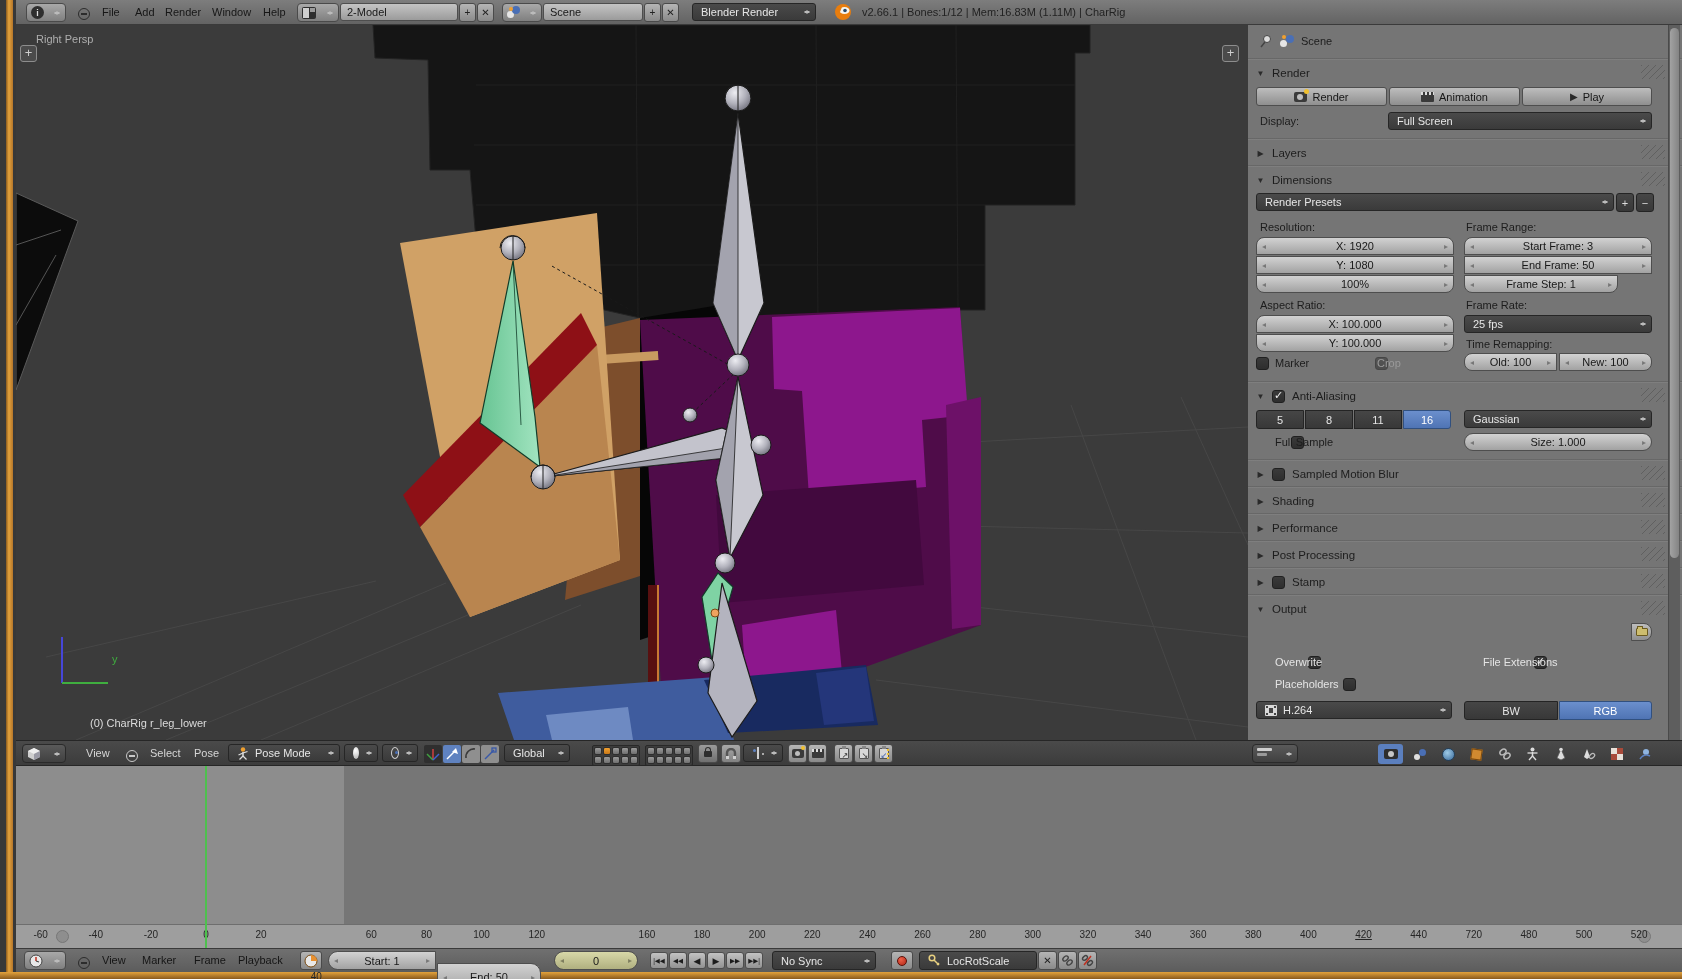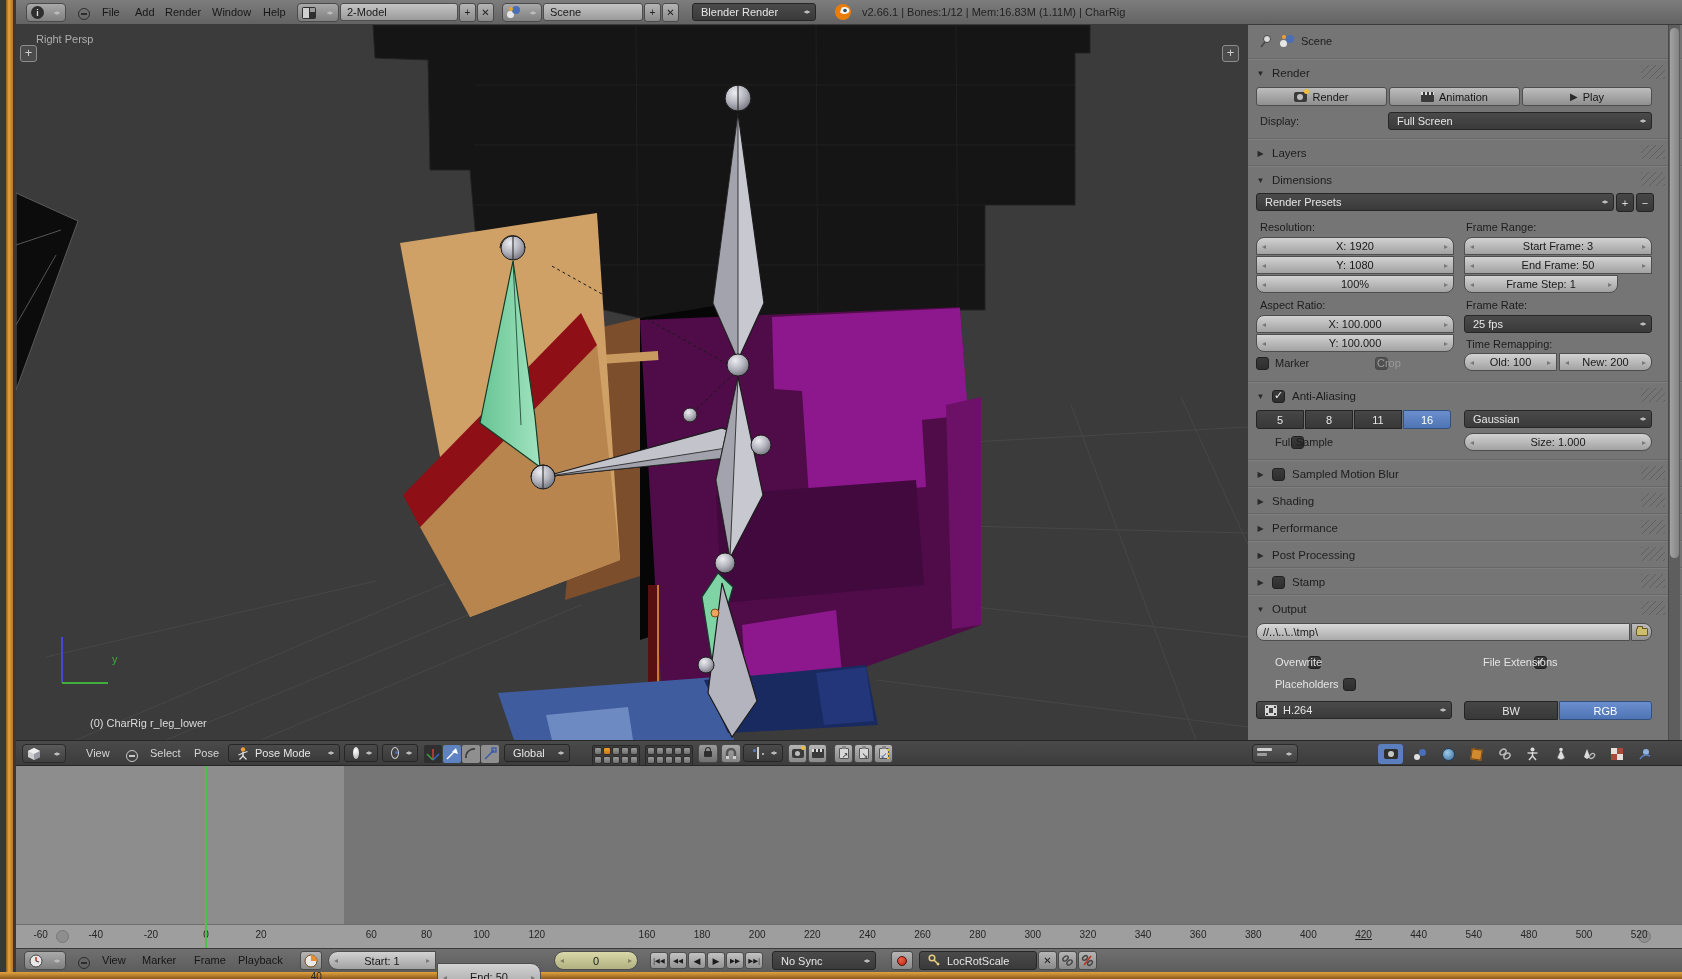--- a/index.html
+++ b/index.html
@@ -473,21 +473,21 @@
     <span class="abs lbl" style="left:12px;top:274px">Aspect Ratio:</span>
     <span class="abs lbl" style="left:218px;top:274px">Frame Rate:</span>
     <div class="numf" style="left:8px;top:290px;width:198px;border-radius:8px 8px 0 0">X: 100.000</div>
     <div class="numf" style="left:8px;top:309px;width:198px;border-radius:0 0 8px 8px">Y: 100.000</div>
     <div class="ddm" style="left:216px;top:290px;width:188px" title="25 fps">
         <span>25 fps</span>
         <span class="dd-ar"></span>
       </div>
     <span class="abs lbl" style="left:218px;top:313px">Time Remapping:</span>
     <div class="numf" style="left:216px;top:328px;width:93px;border-radius:8px 0 0 8px">Old: 100</div>
-    <div class="numf" style="left:311px;top:328px;width:93px;border-radius:0 8px 8px 0">New: 200</div>
+    <div class="numf" style="left:311px;top:328px;width:93px;border-radius:0 8px 8px 0">New: 100</div>
     <span class="abs cb" style="left:8px;top:331px"></span>
     <span class="abs lbl" style="left:27px;top:332px">Marker</span>
     <span class="abs cb" style="left:110px;top:331px;opacity:.55"></span>
     <span class="abs lbl graytxt" style="left:129px;top:332px">Crop</span>
     <div class="pdiv" style="top:356px"></div>
 
     
     <div class="sect" style="top:361px">
       <span class="tri">▼</span>
         <span class="cb on"></span>
@@ -539,23 +539,20 @@
         <span>Stamp</span>
         <span class="hatch"></span>
       </div>
     <div class="pdiv" style="top:569px"></div>
 
     
     <div class="sect" style="top:574px">
         <span class="tri">▼</span>
         <span>Output</span>
         <span class="hatch"></span>
-      </div>
-    <div class="txtf" style="left:8px;top:598px;width:374px;border-radius:8px 0 0 8px">
-        <span>//..\..\..\tmp\</span>
       </div>
     <div class="btn" style="left:383px;top:598px;width:21px;height:18px;border-radius:0 8px 8px 0">
       <span style="width:12px;height:8px;background:#cdbd6e;border:1px solid #6a5a20;border-radius:1px;position:relative">
           <span style="position:absolute;left:0;top:-3px;width:6px;height:3px;background:#cdbd6e;border:1px solid #6a5a20;border-bottom:none;border-radius:1px 1px 0 0"></span>
         </span>
     </div>
     <span class="abs cb" style="left:8px;top:630px"></span>
     <span class="abs lbl wtxt" style="left:27px;top:631px">Overwrite</span>
     <span class="abs cb on" style="left:216px;top:630px"></span>
     <span class="abs lbl wtxt" style="left:235px;top:631px">File Extensions</span>
@@ -668,21 +665,21 @@
         <span class="tick" style="left: 906.56px;">260</span>
         <span class="tick" style="left: 961.68px;">280</span>
         <span class="tick" style="left: 1016.8px;">300</span>
         <span class="tick" style="left: 1071.92px;">320</span>
         <span class="tick" style="left: 1127.04px;">340</span>
         <span class="tick" style="left: 1182.16px;">360</span>
         <span class="tick" style="left: 1237.28px;">380</span>
         <span class="tick" style="left: 1292.4px;">400</span>
         <span class="tick" style="left: 1347.52px; text-decoration: underline;">420</span>
         <span class="tick" style="left: 1402.64px;">440</span>
-        <span class="tick" style="left: 1457.76px;">540</span>
+        <span class="tick" style="left: 1457.76px;">720</span>
         <span class="tick" style="left: 1512.88px;">480</span>
         <span class="tick" style="left: 1568px;">500</span>
         <span class="tick" style="left: 1623.12px;">520</span>
       </div>
     <div class="abs" id="cfline" style="top: 0px; width: 2px; height: 182px; background: rgb(78, 192, 78); left: 189px;"></div>
   </div>
 
   <div class="abs" style="left:16px;top:948px;width:1666px;height:24px;background:linear-gradient(#707070,#5c5c5c);border-top:1px solid #3a3a3a">
     <div class="sel" style="left:8px;top:2px;width:42px;height:19px">
       <svg width="14" height="14">

